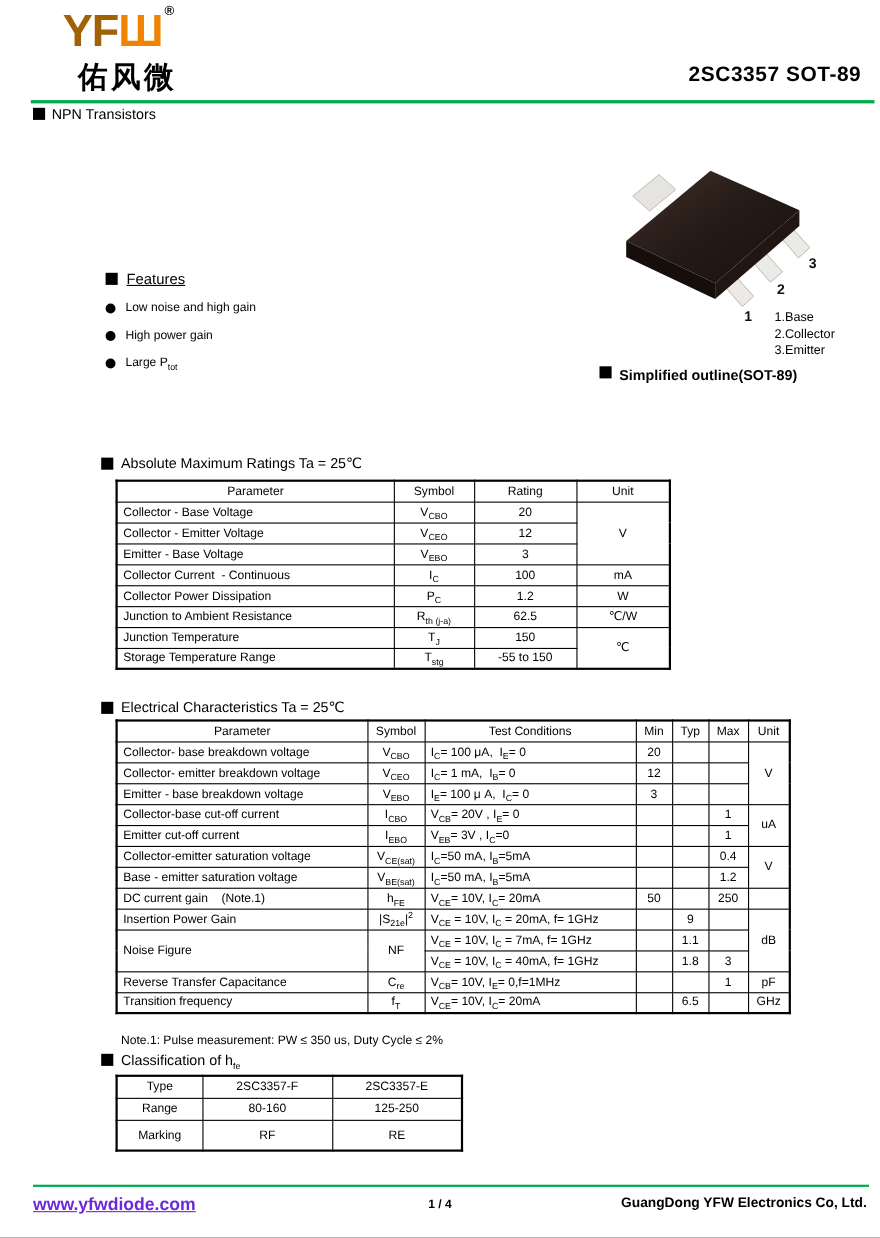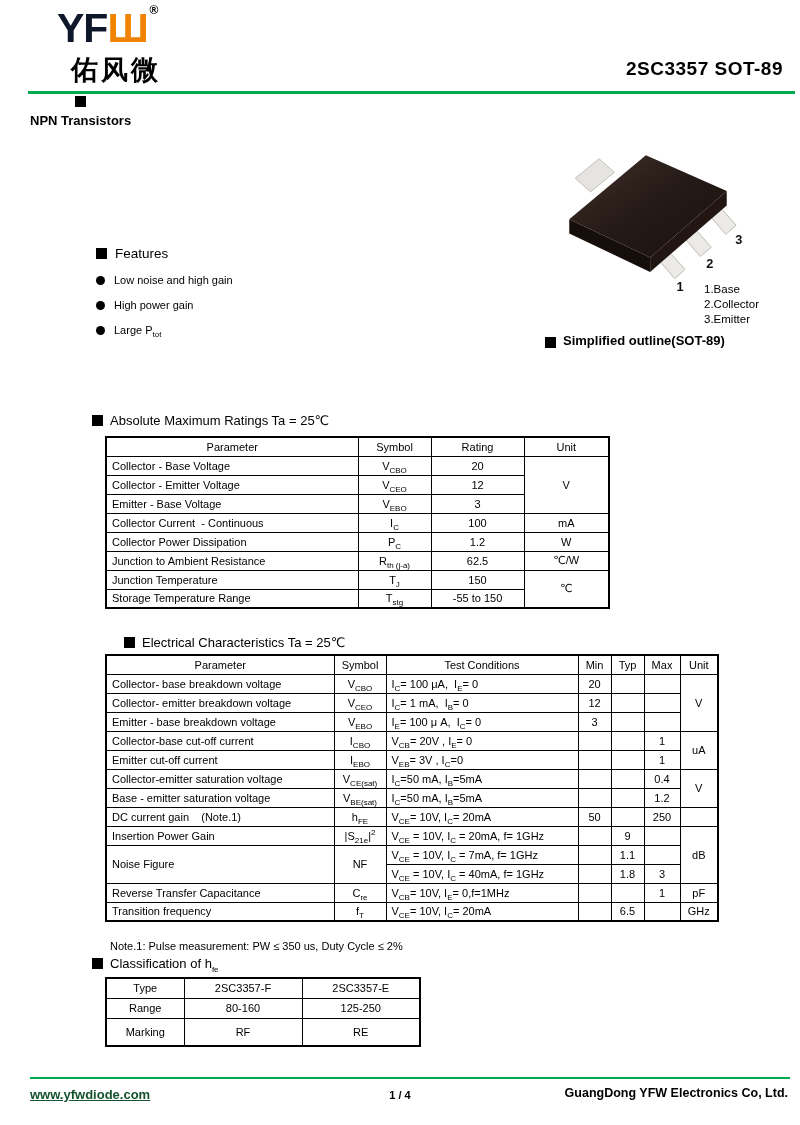--- a/index.html
+++ b/index.html
@@ -6,49 +6,49 @@
   html,body { background:#888; }
   .page {
     position:relative; width:800px; height:1125px; margin:0 auto;
     background:#fff; color:#000;
     font-family:"Liberation Sans","DejaVu Sans",sans-serif;
     overflow:hidden;
   }
   
   .logo { position:absolute; left:57px; top:8px; }
   .logo-en { font-size:41px; font-weight:bold; line-height:1; letter-spacing:-1px; }
-  .logo-g { color:#0f172a; }
+  .logo-g { color:#a16207; }
   .logo-o { color:#f08300; }
   .reg { font-size:12px; font-weight:bold; color:#000; vertical-align:top; position:relative; top:-4px; left:2px;}
   .logo-cn { font-size:27px; font-weight:bold; letter-spacing:3px; margin:3px 0 0 14px; }
   .rule-top { position:absolute; left:28px; top:91px; width:767px; height:3px; background:#00ab50; }
   .part-title { position:absolute; top:58px; right:17px; font-size:19px; font-weight:bold; letter-spacing:0.5px; }
-  .npn { position:absolute; left:30px; top:96px; font-size:13px; font-weight:bold; display:flex; align-items:center; gap:6px;flex-direction:column; }
+  .npn { position:absolute; left:30px; top:96px; font-size:13px; font-weight:normal; display:flex; align-items:center; gap:6px; }
   .sq { width:11px; height:11px; background:#000; flex:0 0 auto; display:inline-block; }
   
   .sec { position:absolute; font-size:13px; display:flex; align-items:center; gap:7px; white-space:nowrap; }
   
   .features { position:absolute; left:96px; top:246px; }
-  .features .sec-inline { font-size:13.5px; display:flex; align-items:center; gap:8px; }
+  .features .sec-inline { font-size:13.5px; display:flex; align-items:center; gap:8px;text-decoration:underline; }
   .feat-item { display:flex; align-items:center; gap:9px; font-size:11px; margin-top:13px;text-align:right; }
   .dot { width:9px; height:9px; border-radius:50%; background:#000; flex:0 0 auto; }
   
   .figure { position:absolute; left:548px; top:138px; width:200px; height:158px; }
   .legend { position:absolute; left:704px; top:282px; font-size:11.5px; line-height:15px; }
-  .outline-caption { position:absolute; left:545px; top:333px; font-size:13px; font-weight:bold; display:flex; align-items:flex-end; gap:7px; }
+  .outline-caption { position:absolute; left:545px; top:333px; font-size:13px; font-weight:bold; display:flex; align-items:flex-start; gap:7px; }
   
   table.dtab { position:absolute; border-collapse:collapse; table-layout:fixed; border:2px solid #000; background:#fff; }
   .dtab th, .dtab td { border:1px solid #000; font-size:11px; font-weight:normal; text-align:center; padding:0 5px; height:19px; white-space:nowrap; overflow:hidden; }
   .dtab td.l { text-align:left; }
   sub { font-size:8px; line-height:0; }
   sup { font-size:8px; line-height:0; }
   .note { position:absolute; left:110px; top:940px; font-size:11px; }
   
   .rule-bottom { position:absolute; left:30px; top:1077px; width:760px; height:2px; background:#00ab50; }
-  .site { position:absolute; left:30px; top:1087px; font-size:13px; font-weight:bold; color:#14532d; text-decoration:underline; cursor:pointer; }
+  .site { position:absolute; left:30px; top:1087px; font-size:16px; font-weight:bold; color:#6d28d9; text-decoration:underline; cursor:pointer; }
   .page-num { position:absolute; left:50%; transform:translateX(-50%); top:1089px; font-size:11px; font-weight:bold; }
   .company { position:absolute; right:12px; top:1086px; font-size:12.5px; font-weight:bold;margin-left:44px; }
 </style>
 </head>
 <body>
 
 <div class="page">
 
   <div class="logo">
     <div class="logo-en"><span class="logo-g">YF</span><span class="logo-o">Ш</span><span class="reg">®</span></div>
@@ -168,21 +168,21 @@
       <td rowspan="2">℃</td>
     </tr>
     <tr>
       <td class="l">Storage Temperature Range</td>
       <td>T<sub>stg</sub></td>
       <td>-55 to 150</td>
     </tr>
   </tbody>
     </table>
 
-  <div class="sec" style="left:92px; top:635px;margin-left:32px;">
+  <div class="sec" style="left:92px; top:635px;">
     <span class="sq"></span>
     <span>Electrical Characteristics Ta = 25℃</span>
   </div>
   <table class="dtab" style="left:105px; top:654px; width:612px;">
     <colgroup>
         <col style="width:228px">
         <col style="width:52px">
         <col style="width:192px">
         <col style="width:33px">
         <col style="width:33px">

